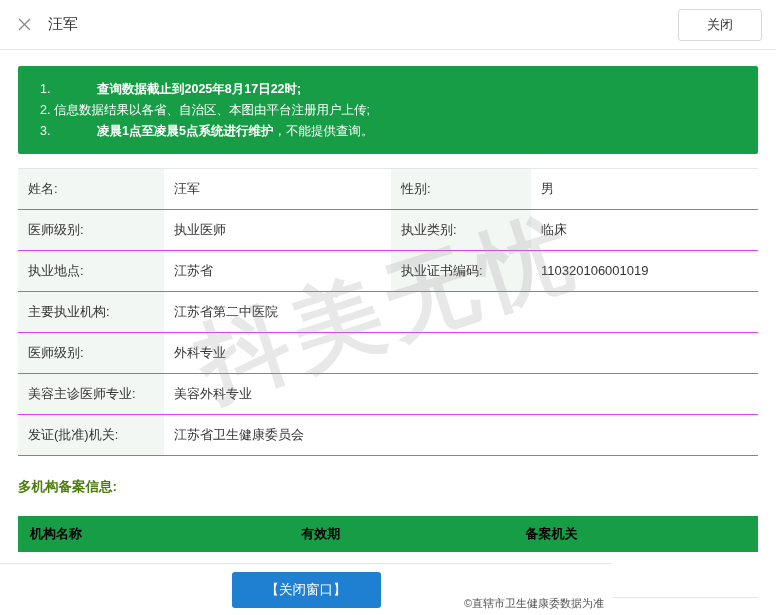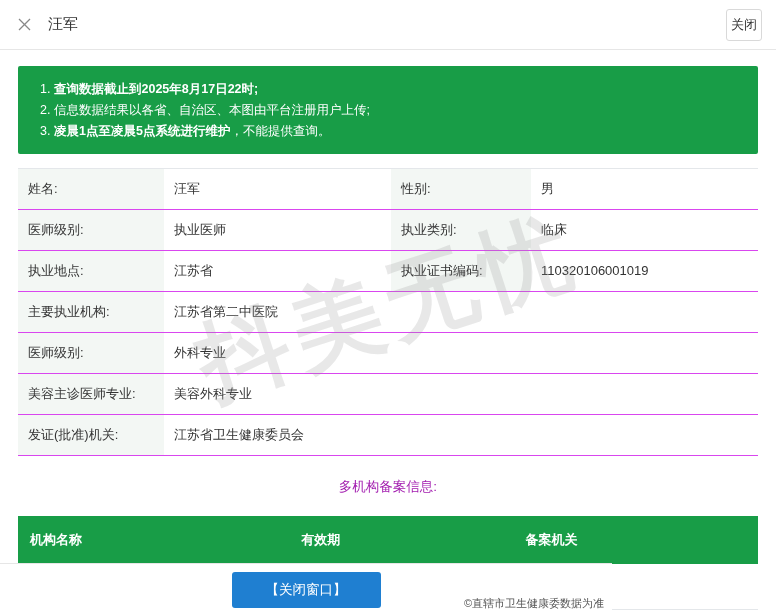--- a/index.html
+++ b/index.html
@@ -44,21 +44,21 @@
     color: #333;
     font-weight: normal;
   }
   .header-spacer { flex: 1 1 auto; }
   .close-btn {
     border: 1px solid #d9d9d9;
     background: #fff;
     border-radius: 3px;
     font-size: 13px;
     color: #333;
-    padding: 6px 4px;
+    padding: 6px 28px;
     cursor: pointer;
     font-family: "Liberation Sans", sans-serif;
   }
 
   
   .content {
     padding: 16px 18px 0 18px;
     box-sizing: border-box;
     position: relative;
   }
@@ -74,21 +74,21 @@
   .notice ol {
     margin: 0;
     padding: 0 0 0 26px;
     list-style-type: decimal;
   }
   .notice li {
     font-size: 12.5px;
     line-height: 20px;
     margin: 1px 0;
   }
-  .notice li .em { font-weight: bold; }
+  .notice li .em { font-weight: bold; margin-left: 43px; }
 
   
   .info-table {
     width: 100%;
     border-collapse: collapse;
     margin-top: 14px;
     table-layout: fixed;
   }
   .info-table td {
     border-bottom: 1px solid #d946ef;
@@ -102,40 +102,39 @@
   td.label {
     background: #f3f7f4;
     width: 126px;
   }
   td.value { background: #ffffff; }
   td.label.second { width: 120px; margin-top: 44px; }
   .info-table td.value.wide { }
 
   
   .section-title {
-    text-align: center;
-    font-weight: normal;
+    font-weight: bold;
     font-size: 13.5px;
-    color: #a21caf;
+    color: #4d7c0f;
     margin: 22px 0 20px 0;
   }
 
   
   .record-table {
     width: 100%;
     border-collapse: collapse;
     table-layout: fixed;
   }
   .record-table thead th {
     background: #189d47;
-    color: #ffffff;
+    color: #000000;
     font-size: 13px;
     font-weight: bold;
     text-align: left;
-    padding: 15px 12px;
+    padding: 9px 12px;
     border-right: 1px solid #189d47;
   }
   .record-table tbody td {
     border-bottom: 1px solid #e4e7ea;
     padding: 14px 10px;
     text-align: center;
     color: #999;
     font-size: 12.5px;
   }
 

